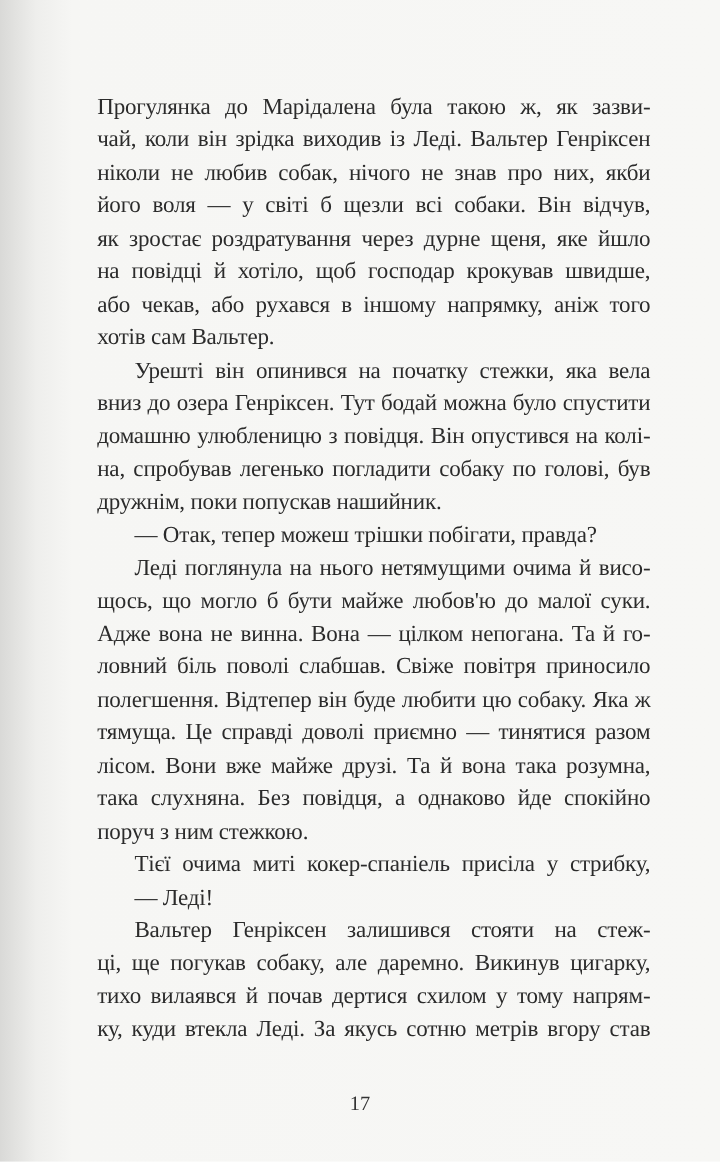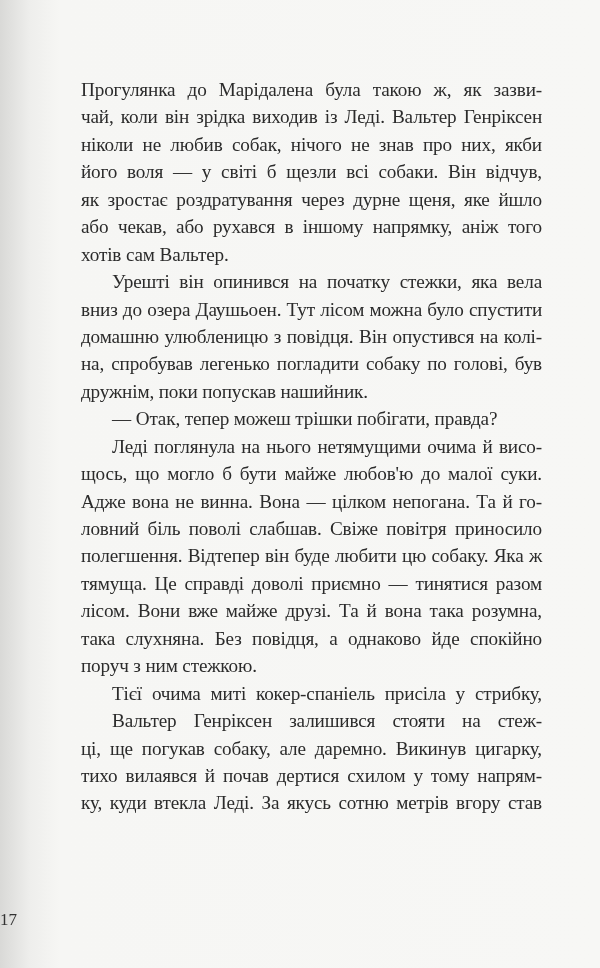--- a/index.html
+++ b/index.html
@@ -15,48 +15,50 @@
   }
   .line {
     height:27.45px; line-height:27.45px; font-size:19.2px;
     white-space:nowrap; text-align:justify; text-align-last:justify;
     letter-spacing:-0.15px;
   }
   .line.indent { padding-left:31px; }
   .line.last { text-align-last:left; }
   .pagenum {
     position:absolute; left:0; width:600px; top:910px;
-    font-size:17px; color:#333;
+    text-align:center; font-size:17px; color:#333;
   }
 </style>
 </head>
 <body>
 
 <div class="page" id="page-body">
     <div class="line">Прогулянка до Марідалена була такою ж, як зазви-</div>
     <div class="line">чай, коли він зрідка виходив із Леді. Вальтер Генріксен</div>
     <div class="line">ніколи не любив собак, нічого не знав про них, якби</div>
     <div class="line">його воля — у світі б щезли всі собаки. Він відчув,</div>
     <div class="line">як зростає роздратування через дурне щеня, яке йшло</div>
+    <div class="line">на повідці й хотіло, щоб господар крокував швидше,</div>
     <div class="line">або чекав, або рухався в іншому напрямку, аніж того</div>
     <div class="line last">хотів сам Вальтер.</div>
     <div class="line indent">Урешті він опинився на початку стежки, яка вела</div>
-    <div class="line">вниз до озера Даушьоен. Тут лісом можна було спустити</div>
+    <div class="line">вниз до озера Генріксен. Тут бодай можна було спустити</div>
     <div class="line">домашню улюбленицю з повідця. Він опустився на колі-</div>
     <div class="line">на, спробував легенько погладити собаку по голові, був</div>
     <div class="line last">дружнім, поки попускав нашийник.</div>
     <div class="line indent last">— Отак, тепер можеш трішки побігати, правда?</div>
     <div class="line indent">Леді поглянула на нього нетямущими очима й висо-</div>
     <div class="line">щось, що могло б бути майже любов'ю до малої суки.</div>
     <div class="line">Адже вона не винна. Вона — цілком непогана. Та й го-</div>
     <div class="line">ловний біль поволі слабшав. Свіже повітря приносило</div>
     <div class="line">полегшення. Відтепер він буде любити цю собаку. Яка ж</div>
     <div class="line">тямуща. Це справді доволі приємно — тинятися разом</div>
     <div class="line">лісом. Вони вже майже друзі. Та й вона така розумна,</div>
     <div class="line">така слухняна. Без повідця, а однаково йде спокійно</div>
     <div class="line last">поруч з ним стежкою.</div>
     <div class="line indent">Тієї очима миті кокер-спаніель присіла у стрибку,</div>
+    <div class="line indent last">— Леді!</div>
     <div class="line indent">Вальтер Генріксен залишився стояти на стеж-</div>
     <div class="line">ці, ще погукав собаку, але даремно. Викинув цигарку,</div>
     <div class="line">тихо вилаявся й почав дертися схилом у тому напрям-</div>
     <div class="line">ку, куди втекла Леді. За якусь сотню метрів вгору став</div>
   </div>
 <div class="pagenum">17</div>
 
 </body></html>

